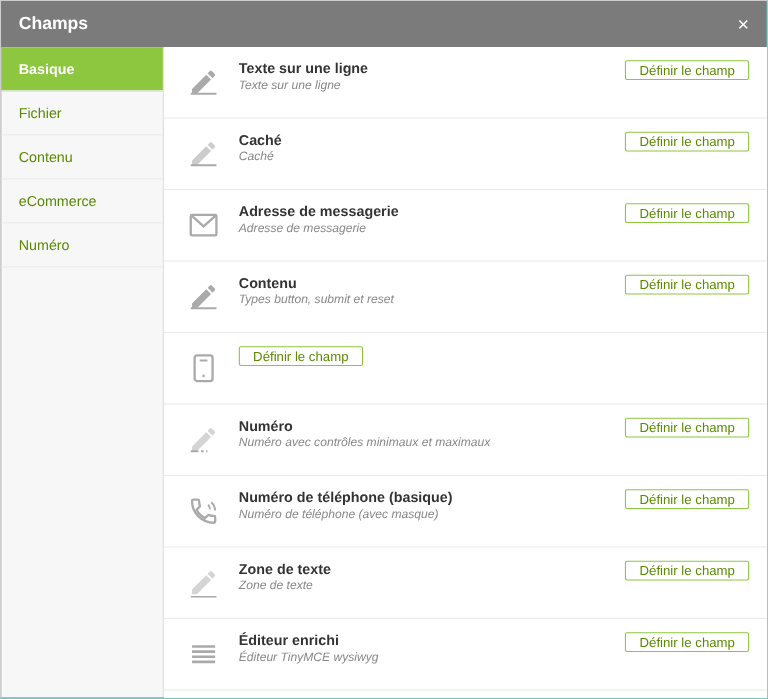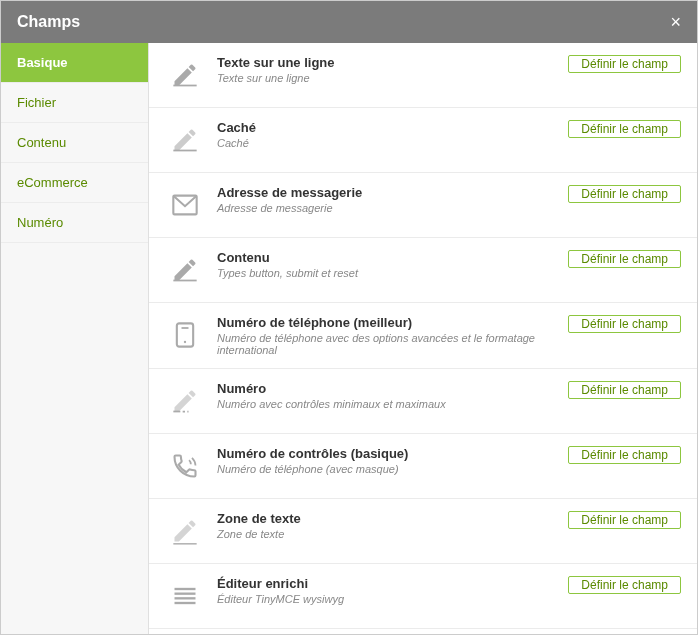--- a/index.html
+++ b/index.html
@@ -192,24 +192,20 @@
           <button class="define-btn">Définir le champ</button>
         </div>
         <div class="field-row">
           <div class="field-icon">
             <svg viewBox="0 0 24 24" xmlns="http://www.w3.org/2000/svg">
         <rect x="5" y="2" width="14" height="20" rx="2" fill="none" stroke="#aaa" stroke-width="1.8"></rect>
         <line x1="9" y1="6" x2="15" y2="6" stroke="#aaa" stroke-width="1.5"></line>
         <circle cx="12" cy="18" r="1" fill="#aaa"></circle>
       </svg>
           </div>
-          <div class="field-text">
-            <div class="field-name">Numéro de téléphone (meilleur)</div>
-            <div class="field-desc">Numéro de téléphone avec des options avancées et le formatage international</div>
-          </div>
           <button class="define-btn">Définir le champ</button>
         </div>
         <div class="field-row">
           <div class="field-icon">
             <svg viewBox="0 0 24 24" xmlns="http://www.w3.org/2000/svg">
         <path d="M3 17.25V21h3.75L17.81 9.94l-3.75-3.75L3 17.25zM20.71 7.04a1 1 0 0 0 0-1.41l-2.34-2.34a1 1 0 0 0-1.41 0l-1.83 1.83 3.75 3.75 1.83-1.83z" opacity="0.5"></path>
         <line x1="2" y1="21" x2="8" y2="21" stroke="#aaa" stroke-width="1.5" fill="none"></line>
         <line x1="10" y1="21" x2="15" y2="21" stroke="#aaa" stroke-width="1.5" stroke-dasharray="2,2" fill="none"></line>
       </svg>
           </div>
@@ -221,21 +217,21 @@
         </div>
         <div class="field-row">
           <div class="field-icon">
             <svg viewBox="0 0 24 24" xmlns="http://www.w3.org/2000/svg">
         <path d="M6.6 10.8c1.4 2.8 3.8 5.1 6.6 6.6l2.2-2.2c.3-.3.7-.4 1-.2 1.1.4 2.3.6 3.6.6.6 0 1 .4 1 1V20c0 .6-.4 1-1 1C10.6 21 3 13.4 3 4c0-.6.4-1 1-1h3.5c.6 0 1 .4 1 1 0 1.3.2 2.5.6 3.6.1.3 0 .7-.2 1L6.6 10.8z" fill="none" stroke="#aaa" stroke-width="1.8"></path>
         <path d="M15.5 7 Q17 8.5 17 10.5" fill="none" stroke="#aaa" stroke-width="1.5"></path>
         <path d="M18 5 Q21 8 21 11.5" fill="none" stroke="#aaa" stroke-width="1.5"></path>
       </svg>
           </div>
           <div class="field-text">
-            <div class="field-name">Numéro de contrôles (basique)</div>
+            <div class="field-name">Numéro de téléphone (basique)</div>
             <div class="field-desc">Numéro de téléphone (avec masque)</div>
           </div>
           <button class="define-btn">Définir le champ</button>
         </div>
         <div class="field-row">
           <div class="field-icon">
             <svg viewBox="0 0 24 24" xmlns="http://www.w3.org/2000/svg">
         <path d="M3 17.25V21h3.75L17.81 9.94l-3.75-3.75L3 17.25zM20.71 7.04a1 1 0 0 0 0-1.41l-2.34-2.34a1 1 0 0 0-1.41 0l-1.83 1.83 3.75 3.75 1.83-1.83z" opacity="0.5"></path>
         <line x1="2" y1="23" x2="22" y2="23" stroke="#aaa" stroke-width="1.2"></line>
       </svg>

